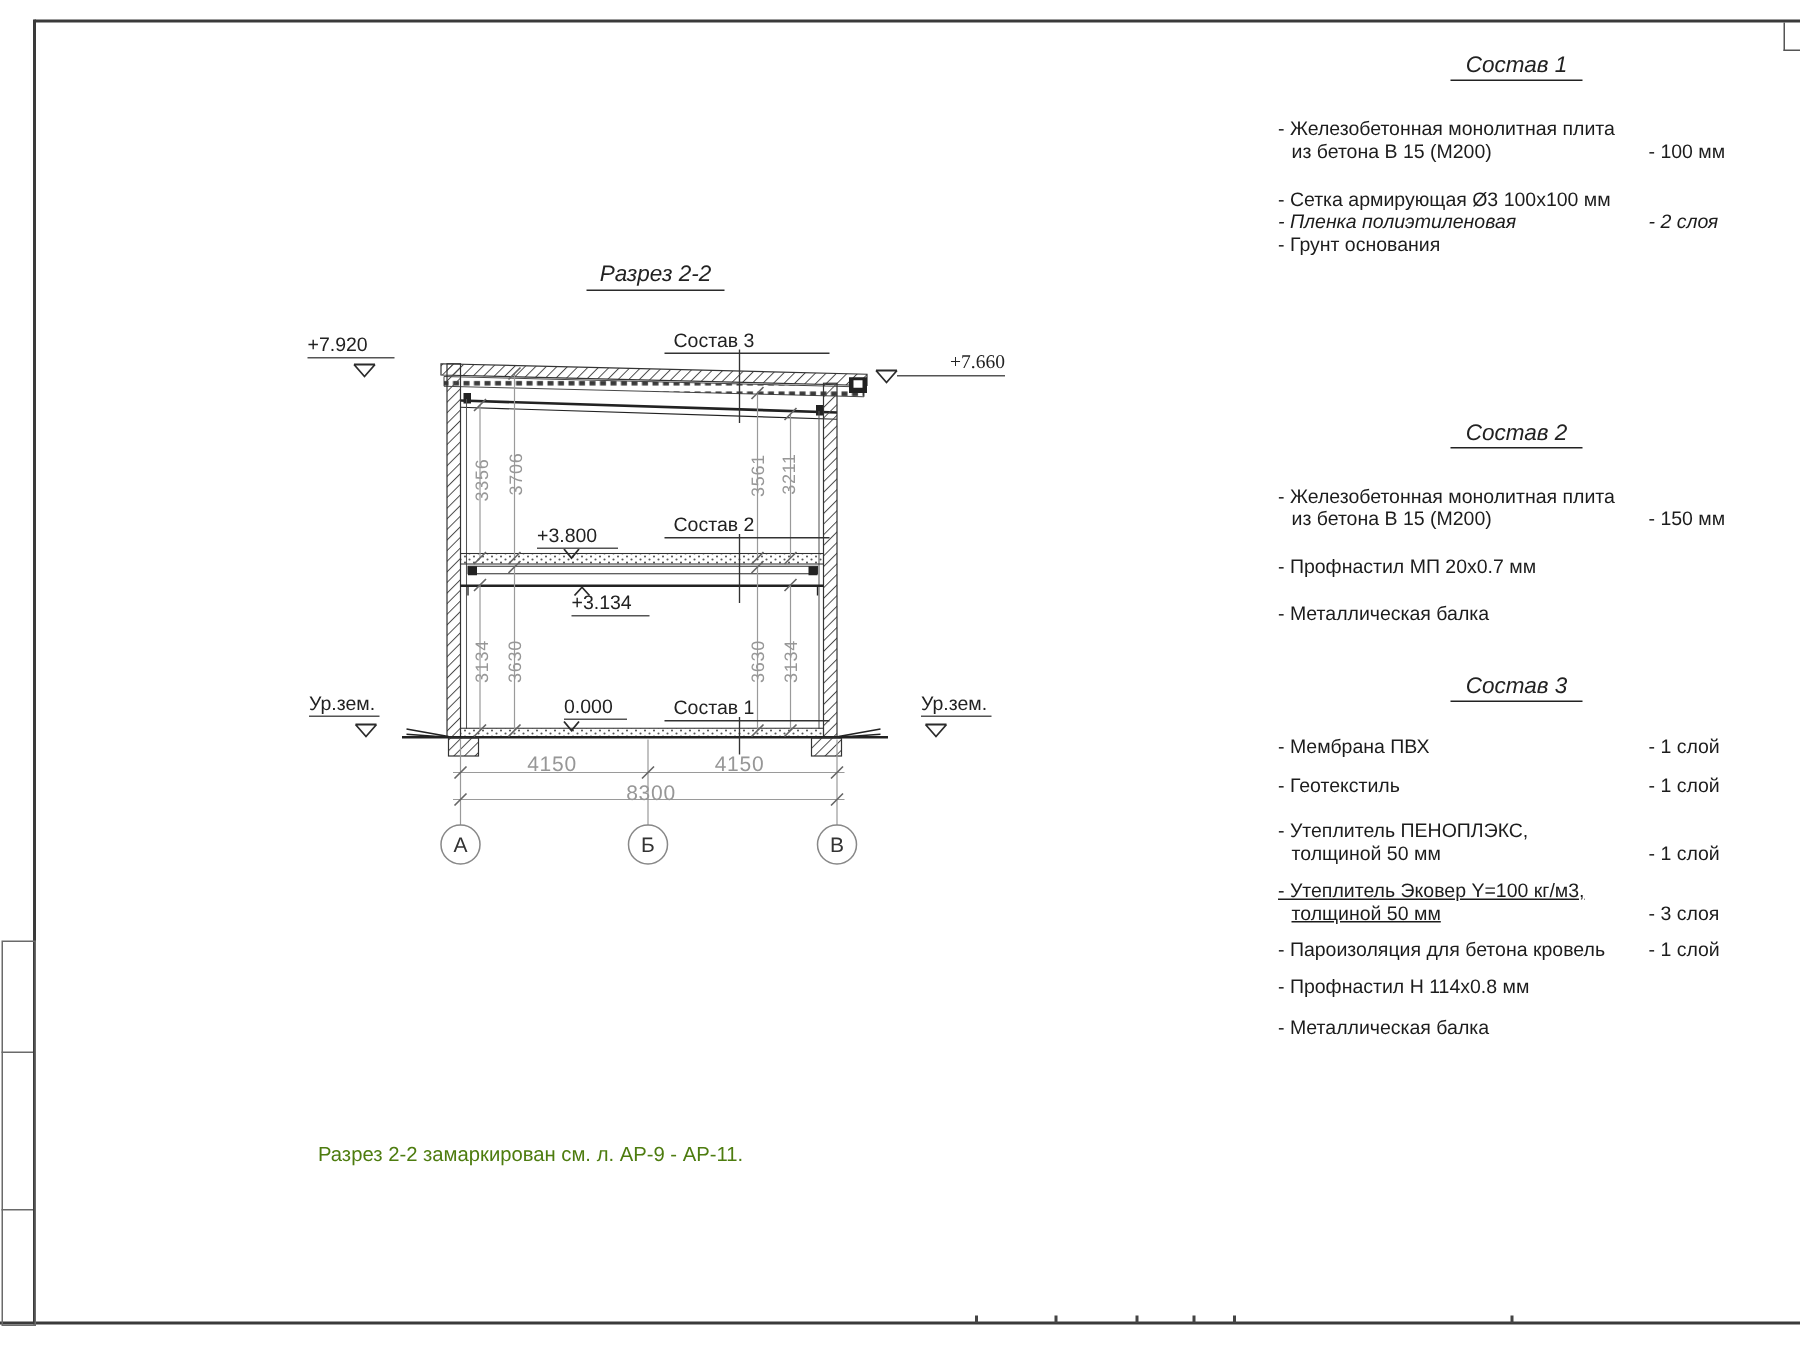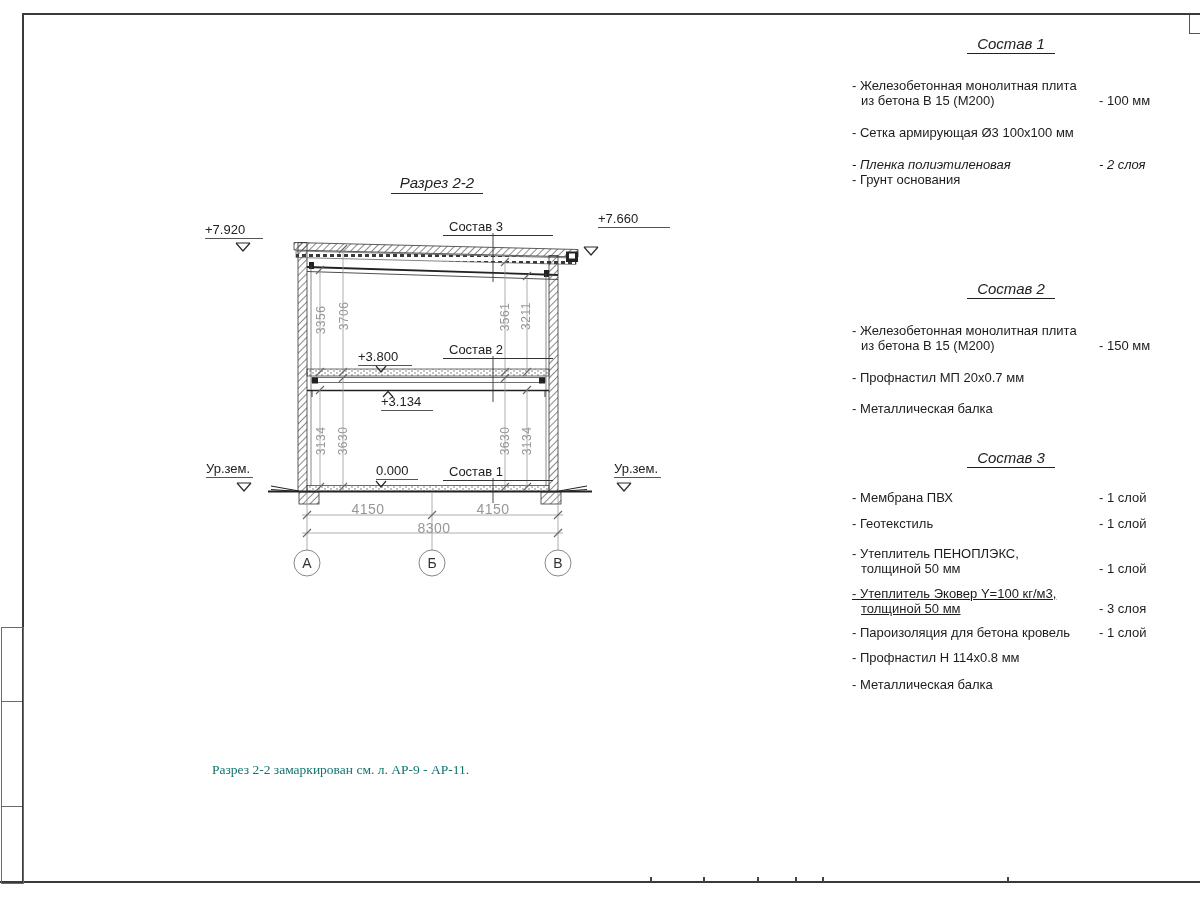--- a/index.html
+++ b/index.html
@@ -23,21 +23,21 @@
   .vdim{font-size:12px;color:#979797;transform:translate(-50%,-50%) rotate(-90deg);letter-spacing:.5px;white-space:nowrap;}
   .hdim{font-size:14px;color:#979797;transform:translate(-50%,-50%);letter-spacing:.5px;white-space:nowrap;}
   .axis-letter{font-size:14px;color:#333;transform:translate(-50%,-50%);}
   
   .legend-section{position:absolute;left:852px;width:318px;font-size:13px;line-height:15px;color:#1c1c1c;}
   .legend-title-wrap{text-align:center;}
   .legend-title{display:inline-block;font-style:italic;font-size:15px;border-bottom:1px solid #222;padding:0 10px 2px;color:#222;}
   .item{position:relative;width:246px;}
   .item .l2{padding-left:9px;}
   .item .val{position:absolute;left:247px;bottom:0;white-space:nowrap;}
-  .note{font-size:13.5px;color:#0f766e;white-space:nowrap;font-family:Liberation Serif, serif;}
+  .note{font-size:13.5px;color:#4d7c0f;white-space:nowrap;}
   svg{position:absolute;left:0;top:0;}
 </style>
 </head>
 <body>
 
 <div class="abs frame-top"></div>
 <div class="abs frame-left"></div>
 <div class="abs frame-bottom"></div>
 <div class="abs fold-box"></div>
 <div class="abs fold-div" style="top:701px;"></div>
@@ -138,21 +138,21 @@
   <g stroke="#888" stroke-width="1" fill="#fff">
     <circle cx="307" cy="563" r="13"></circle>
     <circle cx="432" cy="563" r="13"></circle>
     <circle cx="558" cy="563" r="13"></circle>
   </g>
 </svg>
 
 <div class="abs draw-title" style="left:391px;top:174px;width:92px;">Разрез 2-2</div>
 
 <div class="abs elev" style="left:205px;top:222px;width:58px;">+7.920</div>
-<div class="abs elev" style="left:598px;top:211px;width:72px;">+7.660</div>
+<div class="abs elev" style="left:598px;top:233px;width:72px;text-align:right;font-family:Liberation Serif, serif;">+7.660</div>
 <div class="abs elev" style="left:358px;top:349px;width:54px;">+3.800</div>
 <div class="abs elev" style="left:381px;top:394px;width:52px;">+3.134</div>
 <div class="abs elev" style="left:376px;top:463px;width:42px;">0.000</div>
 <div class="abs elev" style="left:206px;top:461px;width:47px;">Ур.зем.</div>
 <div class="abs elev" style="left:614px;top:461px;width:47px;">Ур.зем.</div>
 
 <div class="abs shelf" style="left:443px;top:219px;width:104px;">Состав 3</div>
 <div class="abs shelf" style="left:443px;top:342px;width:104px;">Состав 2</div>
 <div class="abs shelf" style="left:443px;top:464px;width:104px;">Состав 1</div>
 
@@ -173,21 +173,21 @@
 <div class="abs axis-letter" style="left:432px;top:563px;">Б</div>
 <div class="abs axis-letter" style="left:558px;top:563px;">В</div>
 
 <div class="legend-section" style="top:36px;">
   <div class="legend-title-wrap" style="margin-bottom:24px;"><span class="legend-title">Состав 1</span></div>
   <div class="item" style="margin-bottom:17px;">
     <div>- Железобетонная  монолитная плита</div>
     <div class="l2">из бетона В 15 (М200)</div>
     <div class="val">- 100 мм</div>
   </div>
-  <div class="item" style="margin-bottom:17px;">
+  <div class="item" style="">
     <div>- Сетка армирующая Ø3 100х100 мм</div>
   </div>
   <div class="item" style="margin-bottom:0;font-style:italic;">
     <div>- Пленка полиэтиленовая</div>
     <div class="val">-  2 слоя</div>
   </div>
   <div class="item">
     <div>- Грунт основания</div>
   </div>
 </div>

